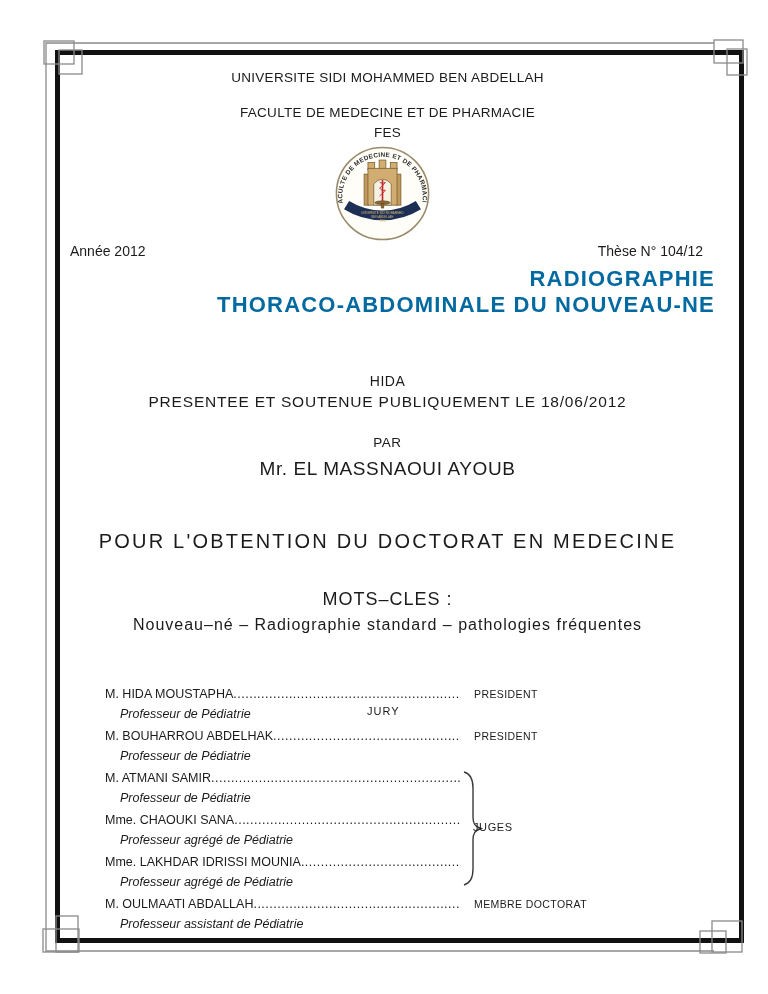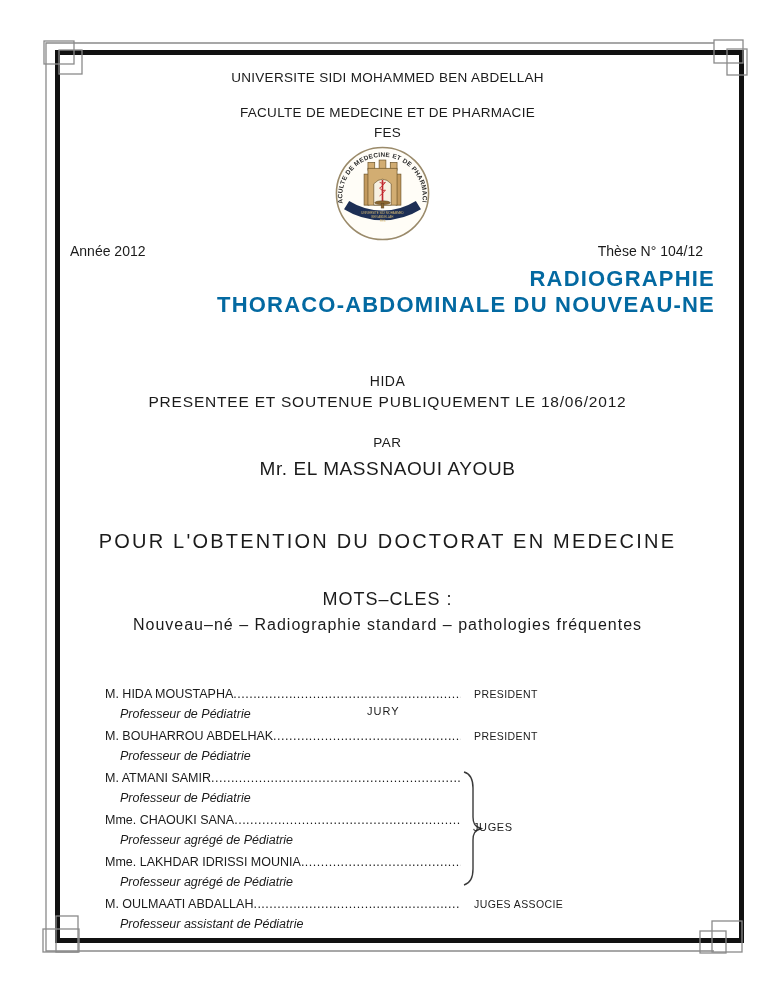--- a/index.html
+++ b/index.html
@@ -142,21 +142,21 @@
           <span class="leader">...........................................................................................................................</span>
         </span>
     </div>
     <div class="jtitle">Professeur agrégé de Pédiatrie</div>
 
     <div class="jrow">
       <span class="nbox">
           <span>M. OULMAATI ABDALLAH</span>
           <span class="leader">...........................................................................................................................</span>
         </span>
-      <span class="role">JUGES ASSOCIE</span>
+      <span class="role">MEMBRE DOCTORAT</span>
     </div>
     <div class="jtitle">Professeur assistant de Pédiatrie</div>
   </div>
 
   <svg class="brace" width="26" height="118" viewBox="0 0 26 118">
     <path d="M 4,2 C 11,4 13,10 13,18 L 13,47 C 13,53 14.5,56.5 21,58.5 C 14.5,60.5 13,64 13,70 L 13,99 C 13,107 11,113 4,115" fill="none" stroke="#3a3a3a" stroke-width="1.4"></path>
   </svg>
   <div class="jugeslab">JUGES</div>
 
 </div>

